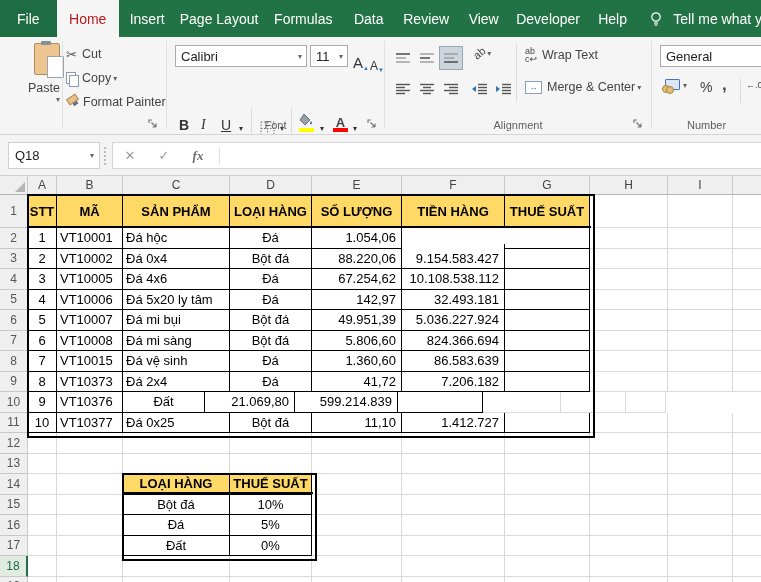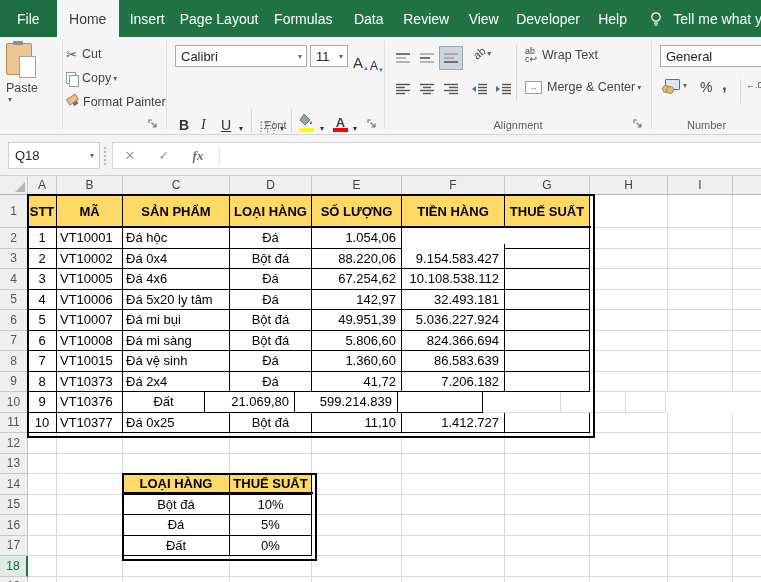--- a/index.html
+++ b/index.html
@@ -2,33 +2,33 @@
 <html><head>
 <meta charset="utf-8">
 <style>
   html,body{margin:0;padding:0;}
   body{width:761px;height:582px;overflow:hidden;background:#fff;
        font-family:"Liberation Sans",sans-serif;position:relative;}
   
   .tabbar{position:absolute;left:0;top:0;width:761px;height:37px;background:#217346;display:flex;align-items:stretch;}
   .tab{display:flex;align-items:center;justify-content:center;color:#fff;font-size:14px;cursor:default;}
   .tab.file{background:#1E6C41;}
-  .tab.active{background:#f5f5f5;color:#404040;}
+  .tab.active{background:#f5f5f5;color:#b91c1c;}
   .tellme{display:flex;align-items:center;color:#fff;font-size:14px;margin-left:12px;white-space:nowrap;overflow:hidden;}
   .bulb{margin-right:10px;display:flex;align-items:center;}
   
   .ribbon{position:absolute;left:0;top:37px;width:761px;height:97px;background:#f5f5f5;border-bottom:1px solid #d5d5d5;overflow:hidden;}
   .rgroup{position:absolute;top:0;height:97px;}
   .gsep{position:absolute;top:4px;width:1px;height:88px;background:#e0e0e0;}
   .glabel{position:absolute;bottom:3px;left:0;right:0;text-align:center;font-size:11px;color:#5e5e5e;}
   .launcher{position:absolute;bottom:4px;width:11px;height:11px;}
   .btn-lbl{font-size:12.5px;color:#444;}
   .drop{font-size:8px;color:#666;margin-left:2px;}
   
-  .paste{position:absolute;left:6px;top:6px;width:54px;height:84px;display:flex;flex-direction:column;align-items:flex-start;}
+  .paste{position:absolute;left:6px;top:6px;width:54px;height:84px;display:flex;flex-direction:column;align-items:flex-end;}
   .clipb{position:relative;width:24px;height:30px;background:#ecc590;border:1px solid #b08d55;border-radius:2px;}
   .clipb:before{content:"";position:absolute;left:6px;top:-3px;width:10px;height:4px;background:#8a8f96;border-radius:1px;}
   .clipb .page{position:absolute;right:-5px;bottom:-4px;width:15px;height:20px;background:#fff;border:1px solid #9aa2ac;}
   .paste .btn-lbl{margin-top:6px;}
   .smallbtn{position:absolute;left:66px;height:20px;display:flex;align-items:center;}
   .cuticon{font-size:13px;color:#555;margin-right:5px;}
   .copyicon{position:relative;width:11px;height:13px;margin-right:5px;}
   .copyicon i,.copyicon b{position:absolute;width:8px;height:10px;background:#fff;border:1px solid #8a9aae;}
   .copyicon i{left:0;top:0;} .copyicon b{left:3px;top:3px;}
   .fpicon{width:12px;height:12px;margin-right:5px;position:relative;}

